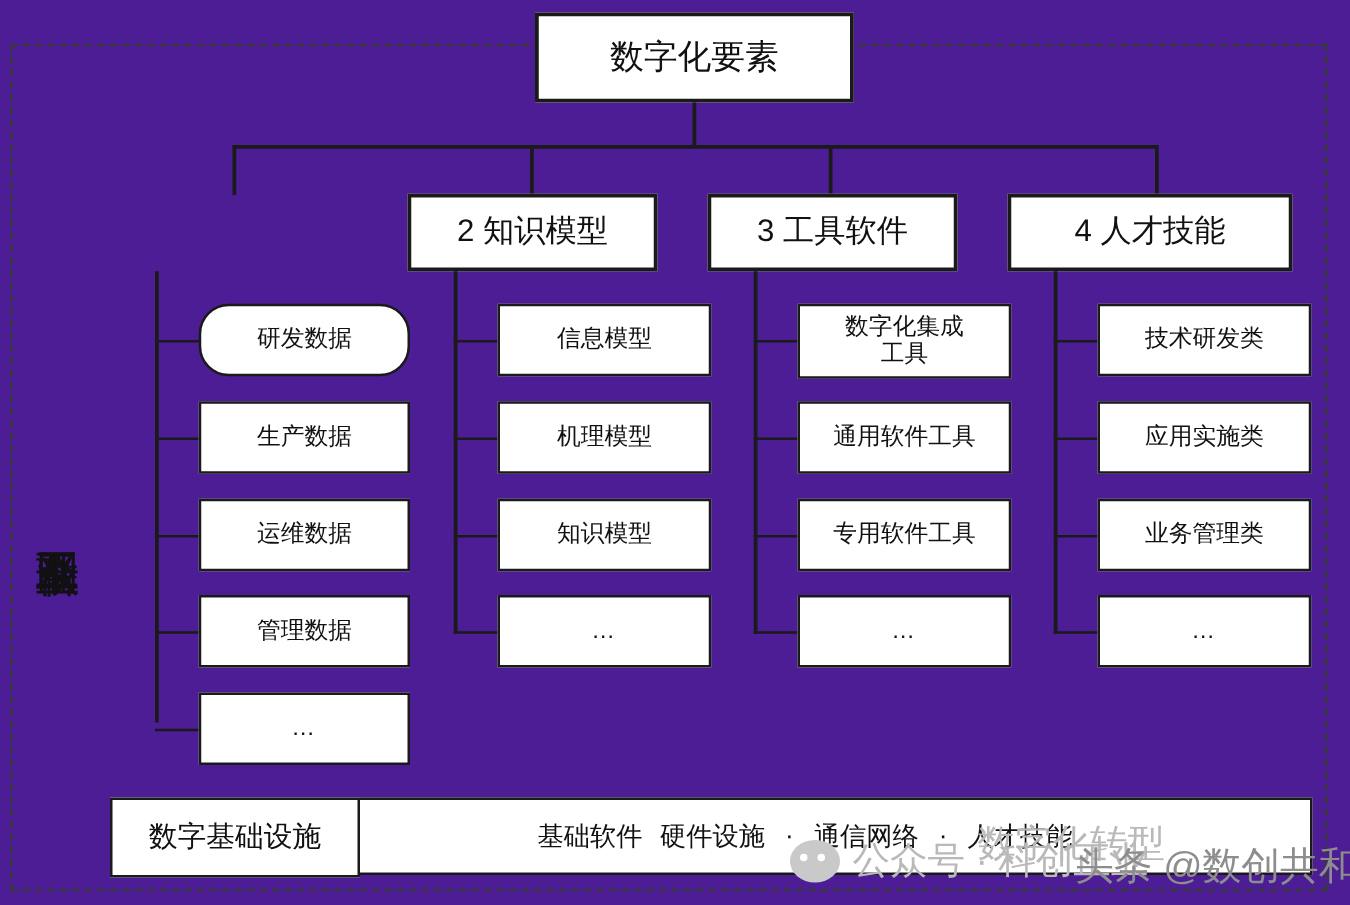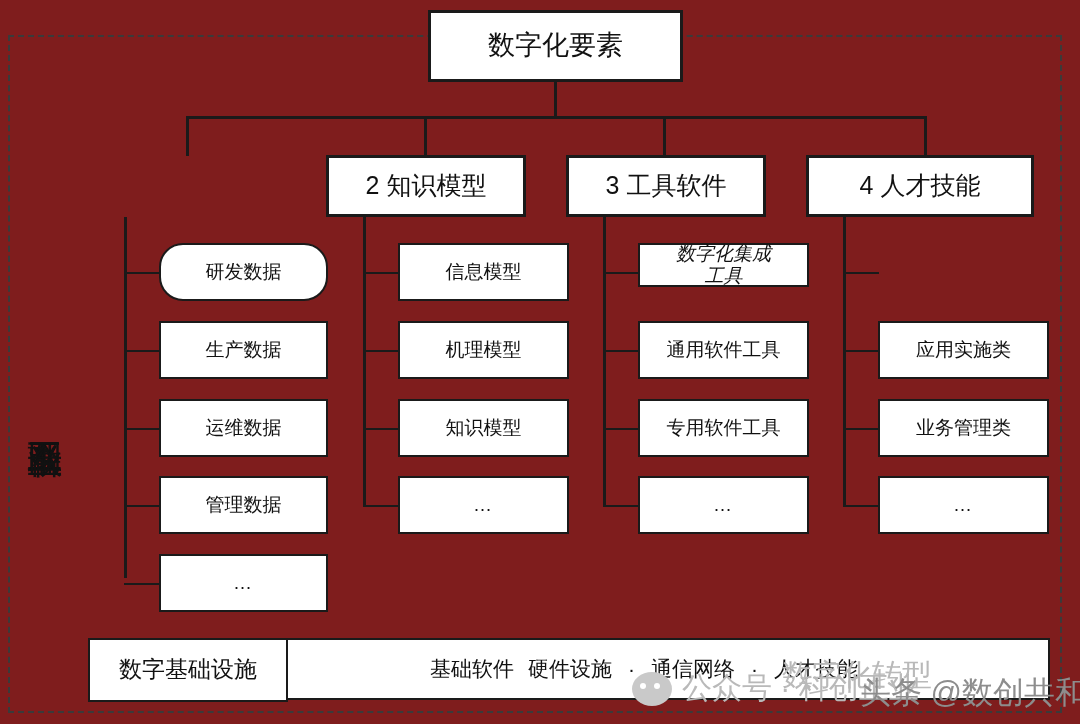--- a/index.html
+++ b/index.html
@@ -4,21 +4,21 @@
 <style>
   html,body{margin:0;padding:0;background:#ffffff;}
   body{
     font-family:"Liberation Sans","DejaVu Sans",sans-serif;
     -webkit-font-smoothing:antialiased;
   }
   #canvas{
     position:relative;
     width:1080px;
     height:724px;
-    background:#7f1d1d;
+    background:#4c1d95;
     overflow:hidden;
   }
 
   
   .dashed-frame{
     position:absolute;
     left:8px; top:35px;
     width:1054px; height:678px;
     border:2px dashed #3a3a3a;
     box-sizing:border-box;
@@ -190,33 +190,34 @@
   <div class="node leaf" style="left:398px;top:399px;width:171px;height:58px;">知识模型</div>
   <div class="node leaf dots" style="left:398px;top:476px;width:171px;height:58px;">…</div>
 
   <div class="node cat" style="left:566px;top:155px;width:200px;height:62px;">3 工具软件</div>
   <div class="vline" style="left:603px;top:217px;height:290px;"></div>
   <div class="hline thin" style="left:603px;top:272px;width:36px;"></div>
   <div class="hline thin" style="left:603px;top:350px;width:36px;"></div>
   <div class="hline thin" style="left:603px;top:428px;width:36px;"></div>
   <div class="hline thin" style="left:603px;top:505px;width:36px;"></div>
 
-  <div class="node leaf" style="left:638px;top:243px;width:171px;height:44px;white-space:pre-line;font-style:italic;">数字化集成
+  <div class="node leaf" style="left:638px;top:243px;width:171px;height:60px;white-space:pre-line;">数字化集成
 工具</div>
   <div class="node leaf" style="left:638px;top:321px;width:171px;height:58px;">通用软件工具</div>
   <div class="node leaf" style="left:638px;top:399px;width:171px;height:58px;">专用软件工具</div>
   <div class="node leaf dots" style="left:638px;top:476px;width:171px;height:58px;">…</div>
 
   <div class="node cat" style="left:806px;top:155px;width:228px;height:62px;">4 人才技能</div>
   <div class="vline" style="left:843px;top:217px;height:290px;"></div>
   <div class="hline thin" style="left:843px;top:272px;width:36px;"></div>
   <div class="hline thin" style="left:843px;top:350px;width:36px;"></div>
   <div class="hline thin" style="left:843px;top:428px;width:36px;"></div>
   <div class="hline thin" style="left:843px;top:505px;width:36px;"></div>
 
+  <div class="node leaf" style="left:878px;top:243px;width:171px;height:58px;">技术研发类</div>
   <div class="node leaf" style="left:878px;top:321px;width:171px;height:58px;">应用实施类</div>
   <div class="node leaf" style="left:878px;top:399px;width:171px;height:58px;">业务管理类</div>
   <div class="node leaf dots" style="left:878px;top:476px;width:171px;height:58px;">…</div>
 
   <div class="infra-bar" style="left:88px;top:638px;width:962px;height:62px;">
     <div class="infra-items">
       <span>基础软件</span>
       <span>硬件设施</span>
       <span class="infra-sep">·</span>
       <span>通信网络</span>

